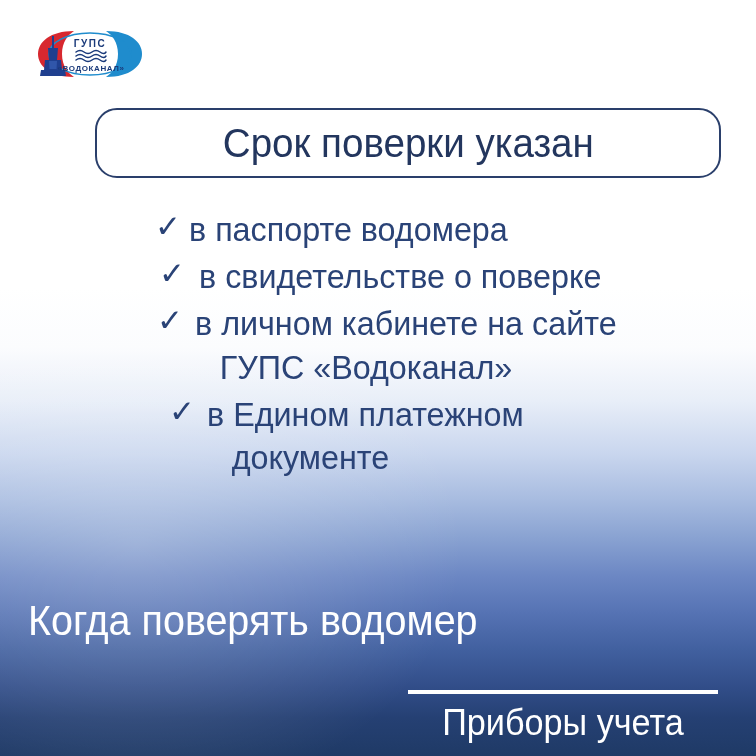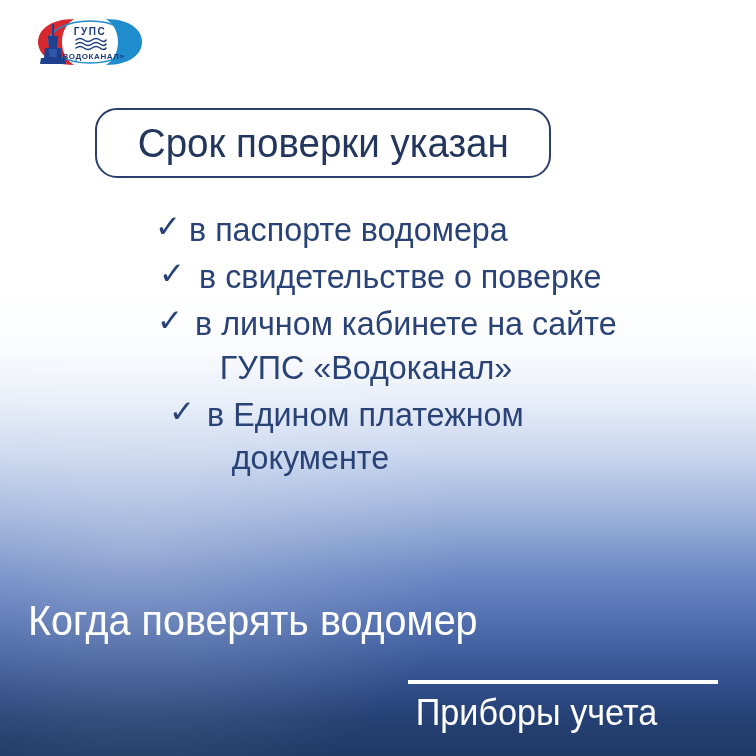--- a/index.html
+++ b/index.html
@@ -25,21 +25,21 @@
   }
   
   .sheen {
     position:absolute; inset:0;
     background: radial-gradient(ellipse 70% 55% at 18% 72%,
                 rgba(255,255,255,0.22) 0%, rgba(255,255,255,0.0) 62%);
     pointer-events:none;
   }
 
   
-  .header { position:absolute; top:0; left:0; width:100%; height:100px; }
+  .header { position:absolute; top:12px; left:0; width:100%; height:100px; }
 
   .logo {
     position:absolute; left:28px; top:14px;
     width:124px; height:56px;
   }
   .logo svg { display:block; width:124px; height:56px; }
 
   .qa-wrap {
     position:absolute; right:40px; top:22px;
     text-align:center;
@@ -59,21 +59,21 @@
     margin-top:3px;
     height:3px;
     background:#23365e;
     width:268px;
   }
 
   
   .title-box {
     position:absolute;
     left:95px; top:108px;
-    width:456px; height:70px;
+    width:626px; height:70px;
     border:2.5px solid #2a3f6b;
     border-radius:22px;
     background:rgba(255,255,255,0.55);
     display:flex; align-items:center; justify-content:center;
   }
   .title-text {
     font-size:41px;
     color:#23365e;
     font-weight:400;
     white-space:nowrap;
@@ -121,22 +121,23 @@
     position:absolute;
     left:28px; top:597px;
     font-size:42px;
     color:#ffffff;
     white-space:nowrap;
     transform:scaleX(0.94);
     transform-origin:left center;
   }
   .footer-wrap {
     position:absolute;
-    right:38px; bottom:22px;
+    right:38px; bottom:12px;
     width:310px;
+    text-align:center;
   }
   .footer-rule {
     height:4px; background:#ffffff; width:100%;
     margin-bottom:8px;
   }
   .footer-text {
     font-size:36px;
     color:#ffffff;
     white-space:nowrap;
     transform:scaleX(0.95);

